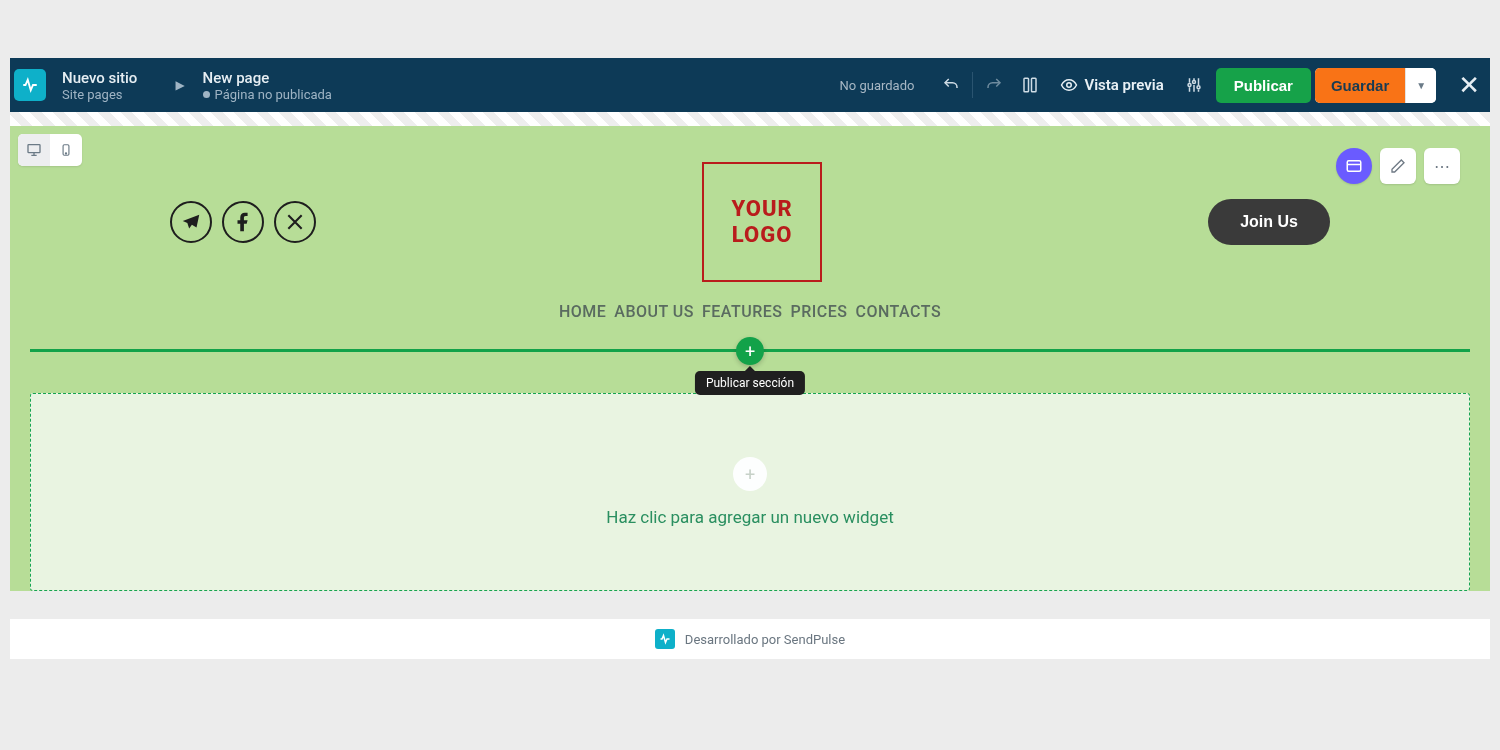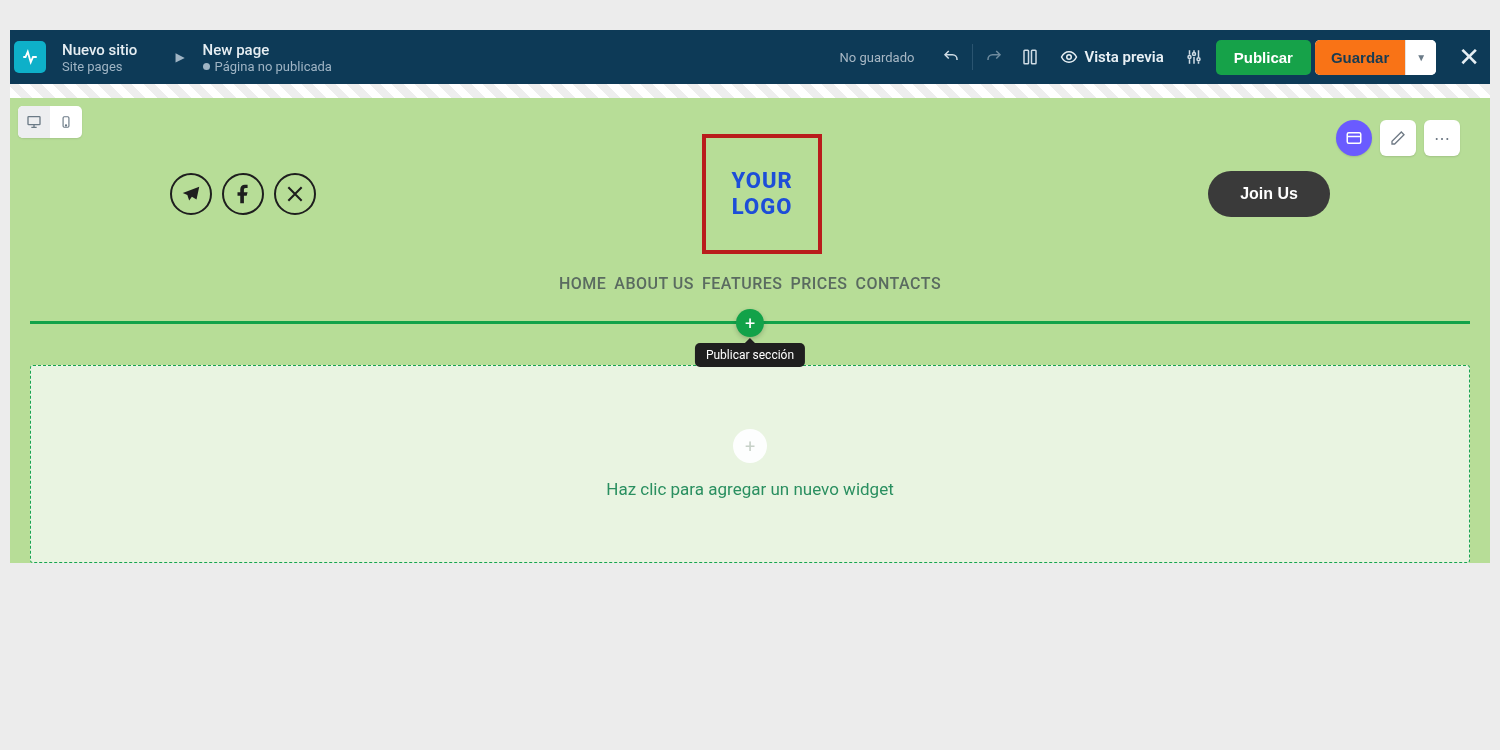--- a/index.html
+++ b/index.html
@@ -1,17 +1,17 @@
 <!DOCTYPE html>
 <html><head>
 <meta charset="utf-8">
 <style>
 *{box-sizing:border-box;margin:0;padding:0}
 body{font-family:-apple-system,BlinkMacSystemFont,"Segoe UI",Roboto,Arial,sans-serif;background:#ececec;height:750px;overflow:hidden}
-.outer{padding:30px 10px 0}
+.outer{padding:58px 10px 0}
 .topbar{background:#0d3a57;height:54px;display:flex;align-items:center;color:#fff;position:relative}
 .brand-ico{width:32px;height:32px;background:#0eb0c9;border-radius:5px;margin:0 10px 0 4px;display:flex;align-items:center;justify-content:center;color:#fff;font-size:18px;flex-shrink:0}
 .crumb1{display:flex;flex-direction:column;padding:4px 30px 4px 6px;cursor:pointer;position:relative}
 .crumb1 .t{font-size:15px;font-weight:500;color:#e6eef3}
 .crumb1 .s{font-size:13px;color:#9fb4c4}
 .chev{color:#9fb4c4;font-size:12px;margin:0 8px}
 .crumb2{display:flex;flex-direction:column;padding:4px 20px 4px 10px}
 .crumb2 .t{font-size:15px;font-weight:500;color:#e6eef3}
 .crumb2 .s{font-size:13px;color:#9fb4c4;display:flex;align-items:center;gap:5px}
 .dot{width:7px;height:7px;border-radius:50%;background:#9fb4c4;display:inline-block}
@@ -31,21 +31,21 @@
 .device-toggle .db{width:32px;height:32px;display:flex;align-items:center;justify-content:center;cursor:pointer;color:#6b7a86;font-size:15px}
 .device-toggle .db.active{background:#edeef0}
 .float-tools{position:absolute;top:22px;right:30px;display:flex;gap:8px;z-index:5}
 .ft{width:36px;height:36px;border-radius:6px;background:#fff;display:flex;align-items:center;justify-content:center;cursor:pointer;box-shadow:0 1px 2px rgba(0,0,0,.12);color:#6f7a85;font-size:16px}
 .ft.accent{background:#6a5bff;color:#fff;border-radius:50%}
 .page{background:#b7dd97;padding:30px 0 0}
 .inner{max-width:1200px;margin:0 auto;padding:0 20px}
 .headrow{display:flex;align-items:center;justify-content:space-between;padding:6px 0 10px}
 .socials{display:flex;gap:10px}
 .sico{width:42px;height:42px;border:2.5px solid #1e1e1e;border-radius:50%;display:flex;align-items:center;justify-content:center;color:#1e1e1e;font-size:20px;font-weight:bold;cursor:pointer}
-.logo{width:120px;height:120px;border:4px solid #b91c1c;display:flex;align-items:center;justify-content:center;text-align:center;font-weight:800;font-size:22px;color:#1d4ed8;letter-spacing:1px;line-height:1.2}
+.logo{width:120px;height:120px;border:2px solid #b91c1c;display:flex;align-items:center;justify-content:center;text-align:center;font-weight:800;font-size:22px;color:#b91c1c;letter-spacing:1px;line-height:1.2}
 .join{background:#3a3a3a;color:#fff;border:none;border-radius:28px;padding:14px 32px;font-weight:700;font-size:16px;cursor:pointer}
 .nav{display:flex;justify-content:center;gap:8px;padding:10px 0 16px}
 .nav a{color:#5a6b60;font-weight:500;font-size:16px;letter-spacing:.5px;text-decoration:none;cursor:pointer}
 .divider-row{position:relative;height:26px}
 .green-line{position:absolute;left:20px;right:20px;top:12px;height:3px;background:#12a249}
 .addbtn{position:absolute;left:50%;top:0;transform:translateX(-50%);width:28px;height:28px;border-radius:50%;background:#12a249;color:#fff;display:flex;align-items:center;justify-content:center;font-size:18px;cursor:pointer;box-shadow:0 2px 5px rgba(0,0,0,.2)}
 .tooltip{position:absolute;left:50%;top:34px;transform:translateX(-50%);background:#1f1f1f;color:#fff;font-size:12px;padding:5px 11px;border-radius:5px;white-space:nowrap;z-index:3}
 .tooltip::before{content:"";position:absolute;top:-5px;left:50%;transform:translateX(-50%);border:5px solid transparent;border-bottom-color:#1f1f1f;border-top:0}
 .widget-zone{margin:30px 20px 28px;border:1.5px dashed #17a451;border-radius:3px;background:#e9f4e1;height:198px;display:flex;flex-direction:column;align-items:center;justify-content:center;gap:16px;cursor:pointer}
 .wplus{width:34px;height:34px;border-radius:50%;background:#fdfefe;color:#c7d1c8;display:flex;align-items:center;justify-content:center;font-size:18px}
@@ -192,14 +192,22 @@
     <div class="addbtn">+</div>
     <div class="tooltip">Publicar sección</div>
    </div>
 
    <div class="widget-zone">
     <div class="wplus">+</div>
     <div class="wtext">Haz clic para agregar un nuevo widget</div>
    </div>
   </div>
 
+  <div class="footer">
+   <div class="fico">
+     <svg width="12" height="12" viewBox="0 0 24 24" fill="none" stroke="#fff" stroke-width="3">
+            <path d="M3 12h3l3-7 4 14 3-7h5"></path>
+          </svg>
+   </div>
+   <span class="ftxt">Desarrollado por SendPulse</span>
+  </div>
  </div>
 </div>
 
 </body></html>

